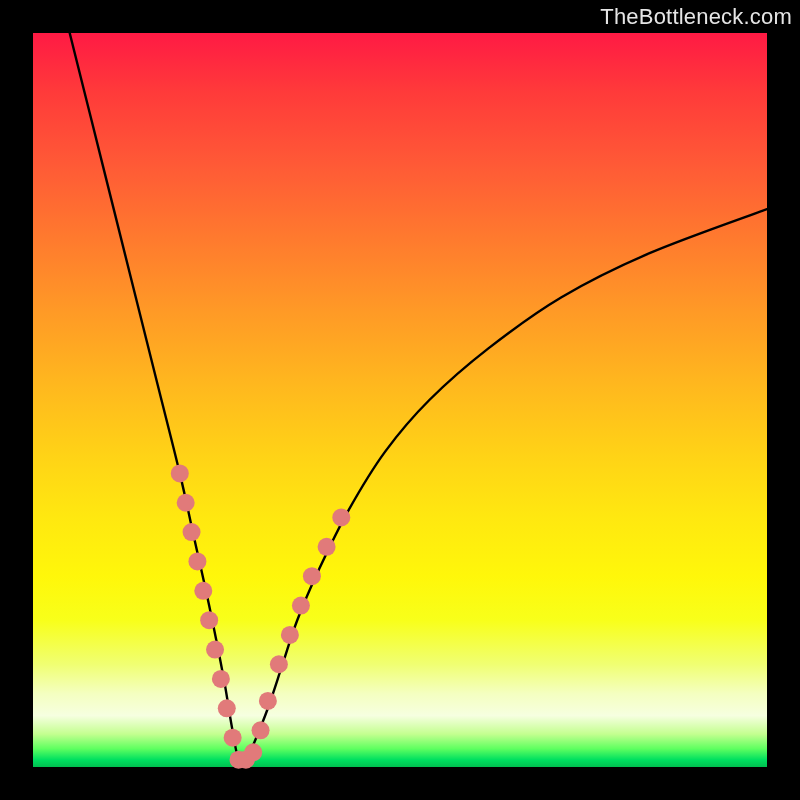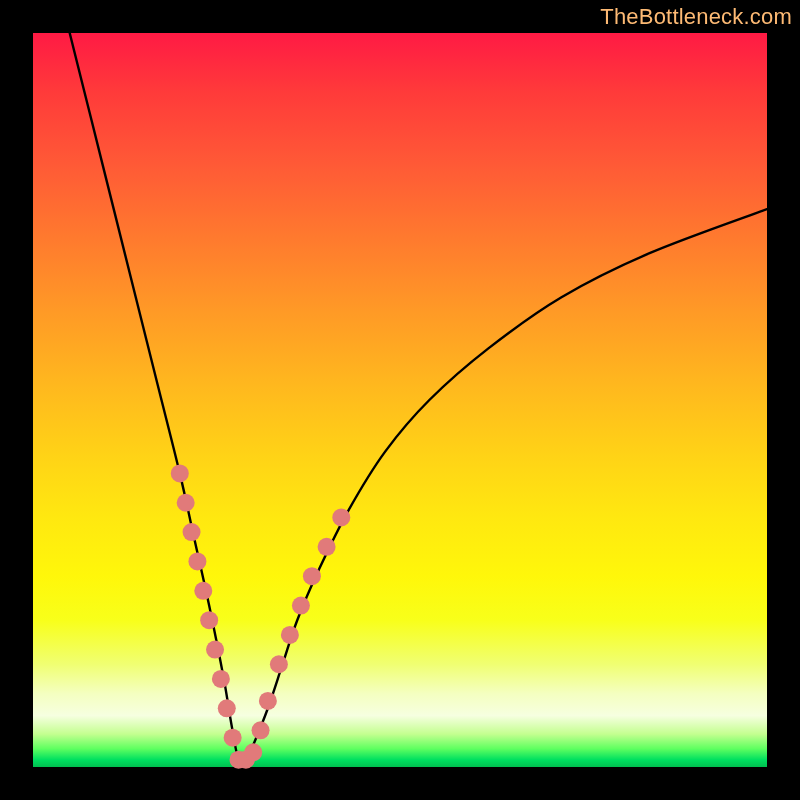--- a/index.html
+++ b/index.html
@@ -44,21 +44,21 @@
       #c4ff90 95.5%,
       #5fff60 97.5%,
       #00e060 99%,
       #00c050 100%
     );
   }
   .watermark {
     position: absolute;
     top: 4px;
     right: 8px;
-    color: #fdba74;
+    color: #e5e5e5;
     font-size: 22px;
     font-weight: 500;
     letter-spacing: 0.2px;
     user-select: none;
   }
   svg.overlay {
     position: absolute;
     left: 33px;
     top: 33px;
     width: 734px;

